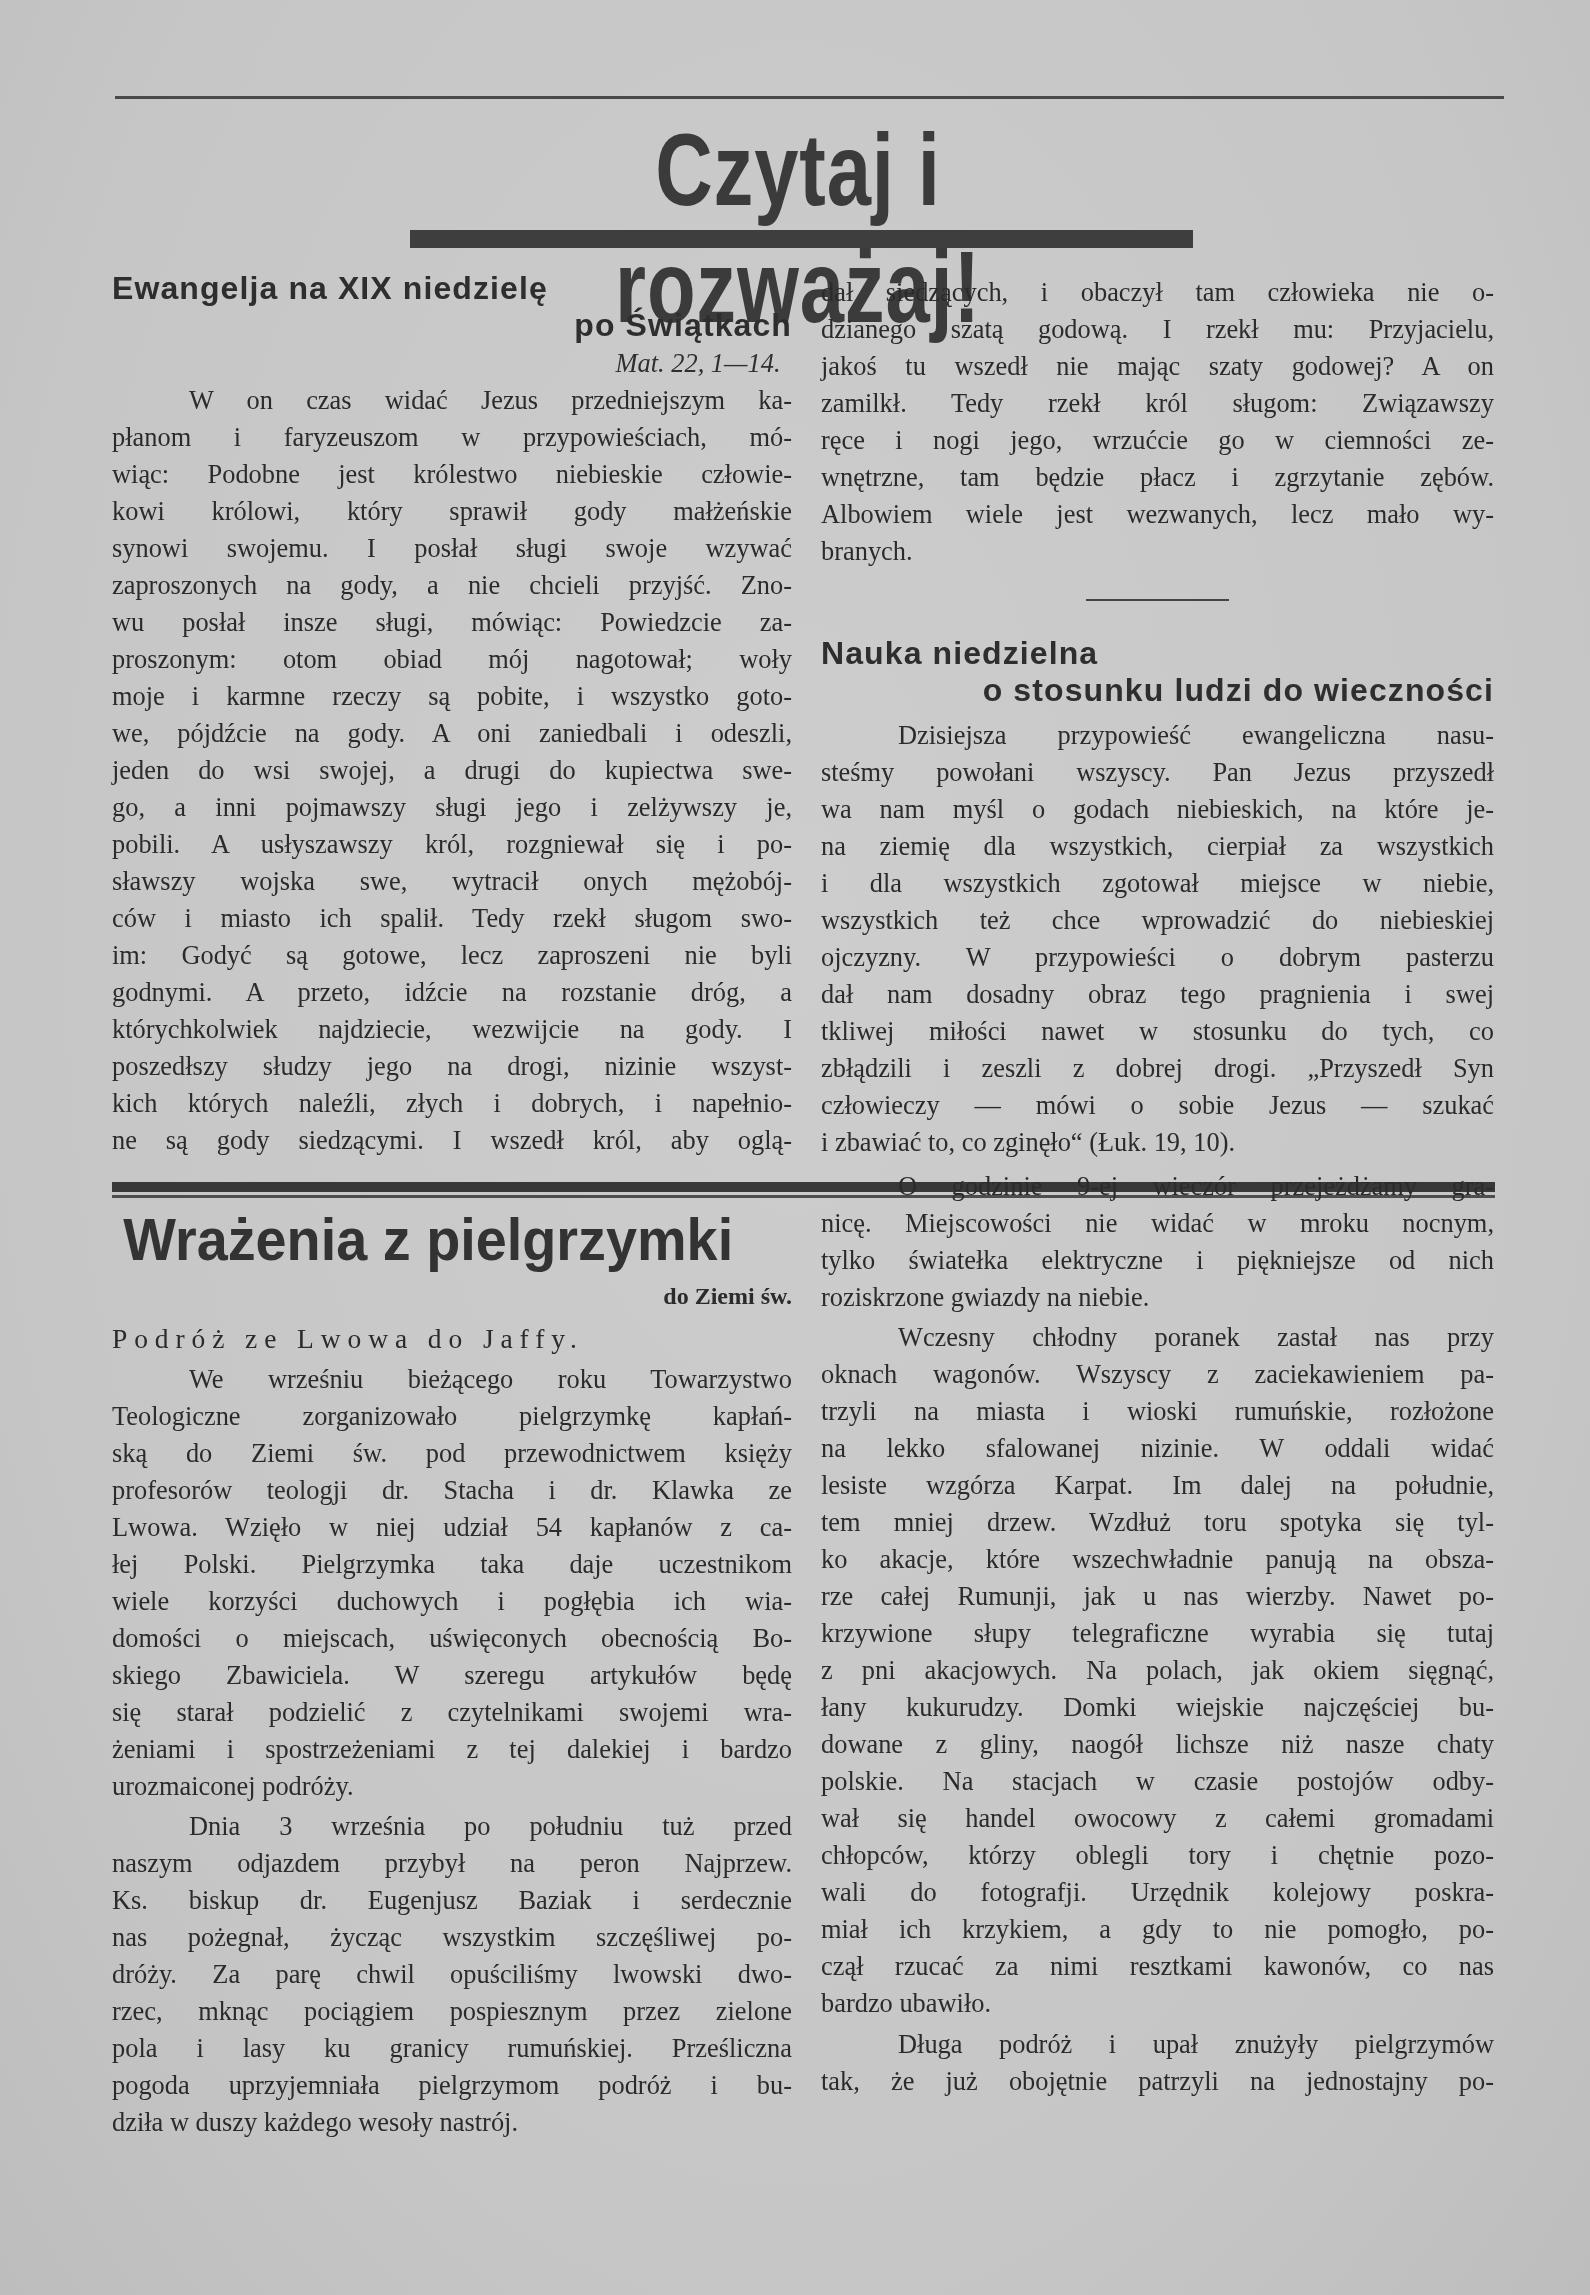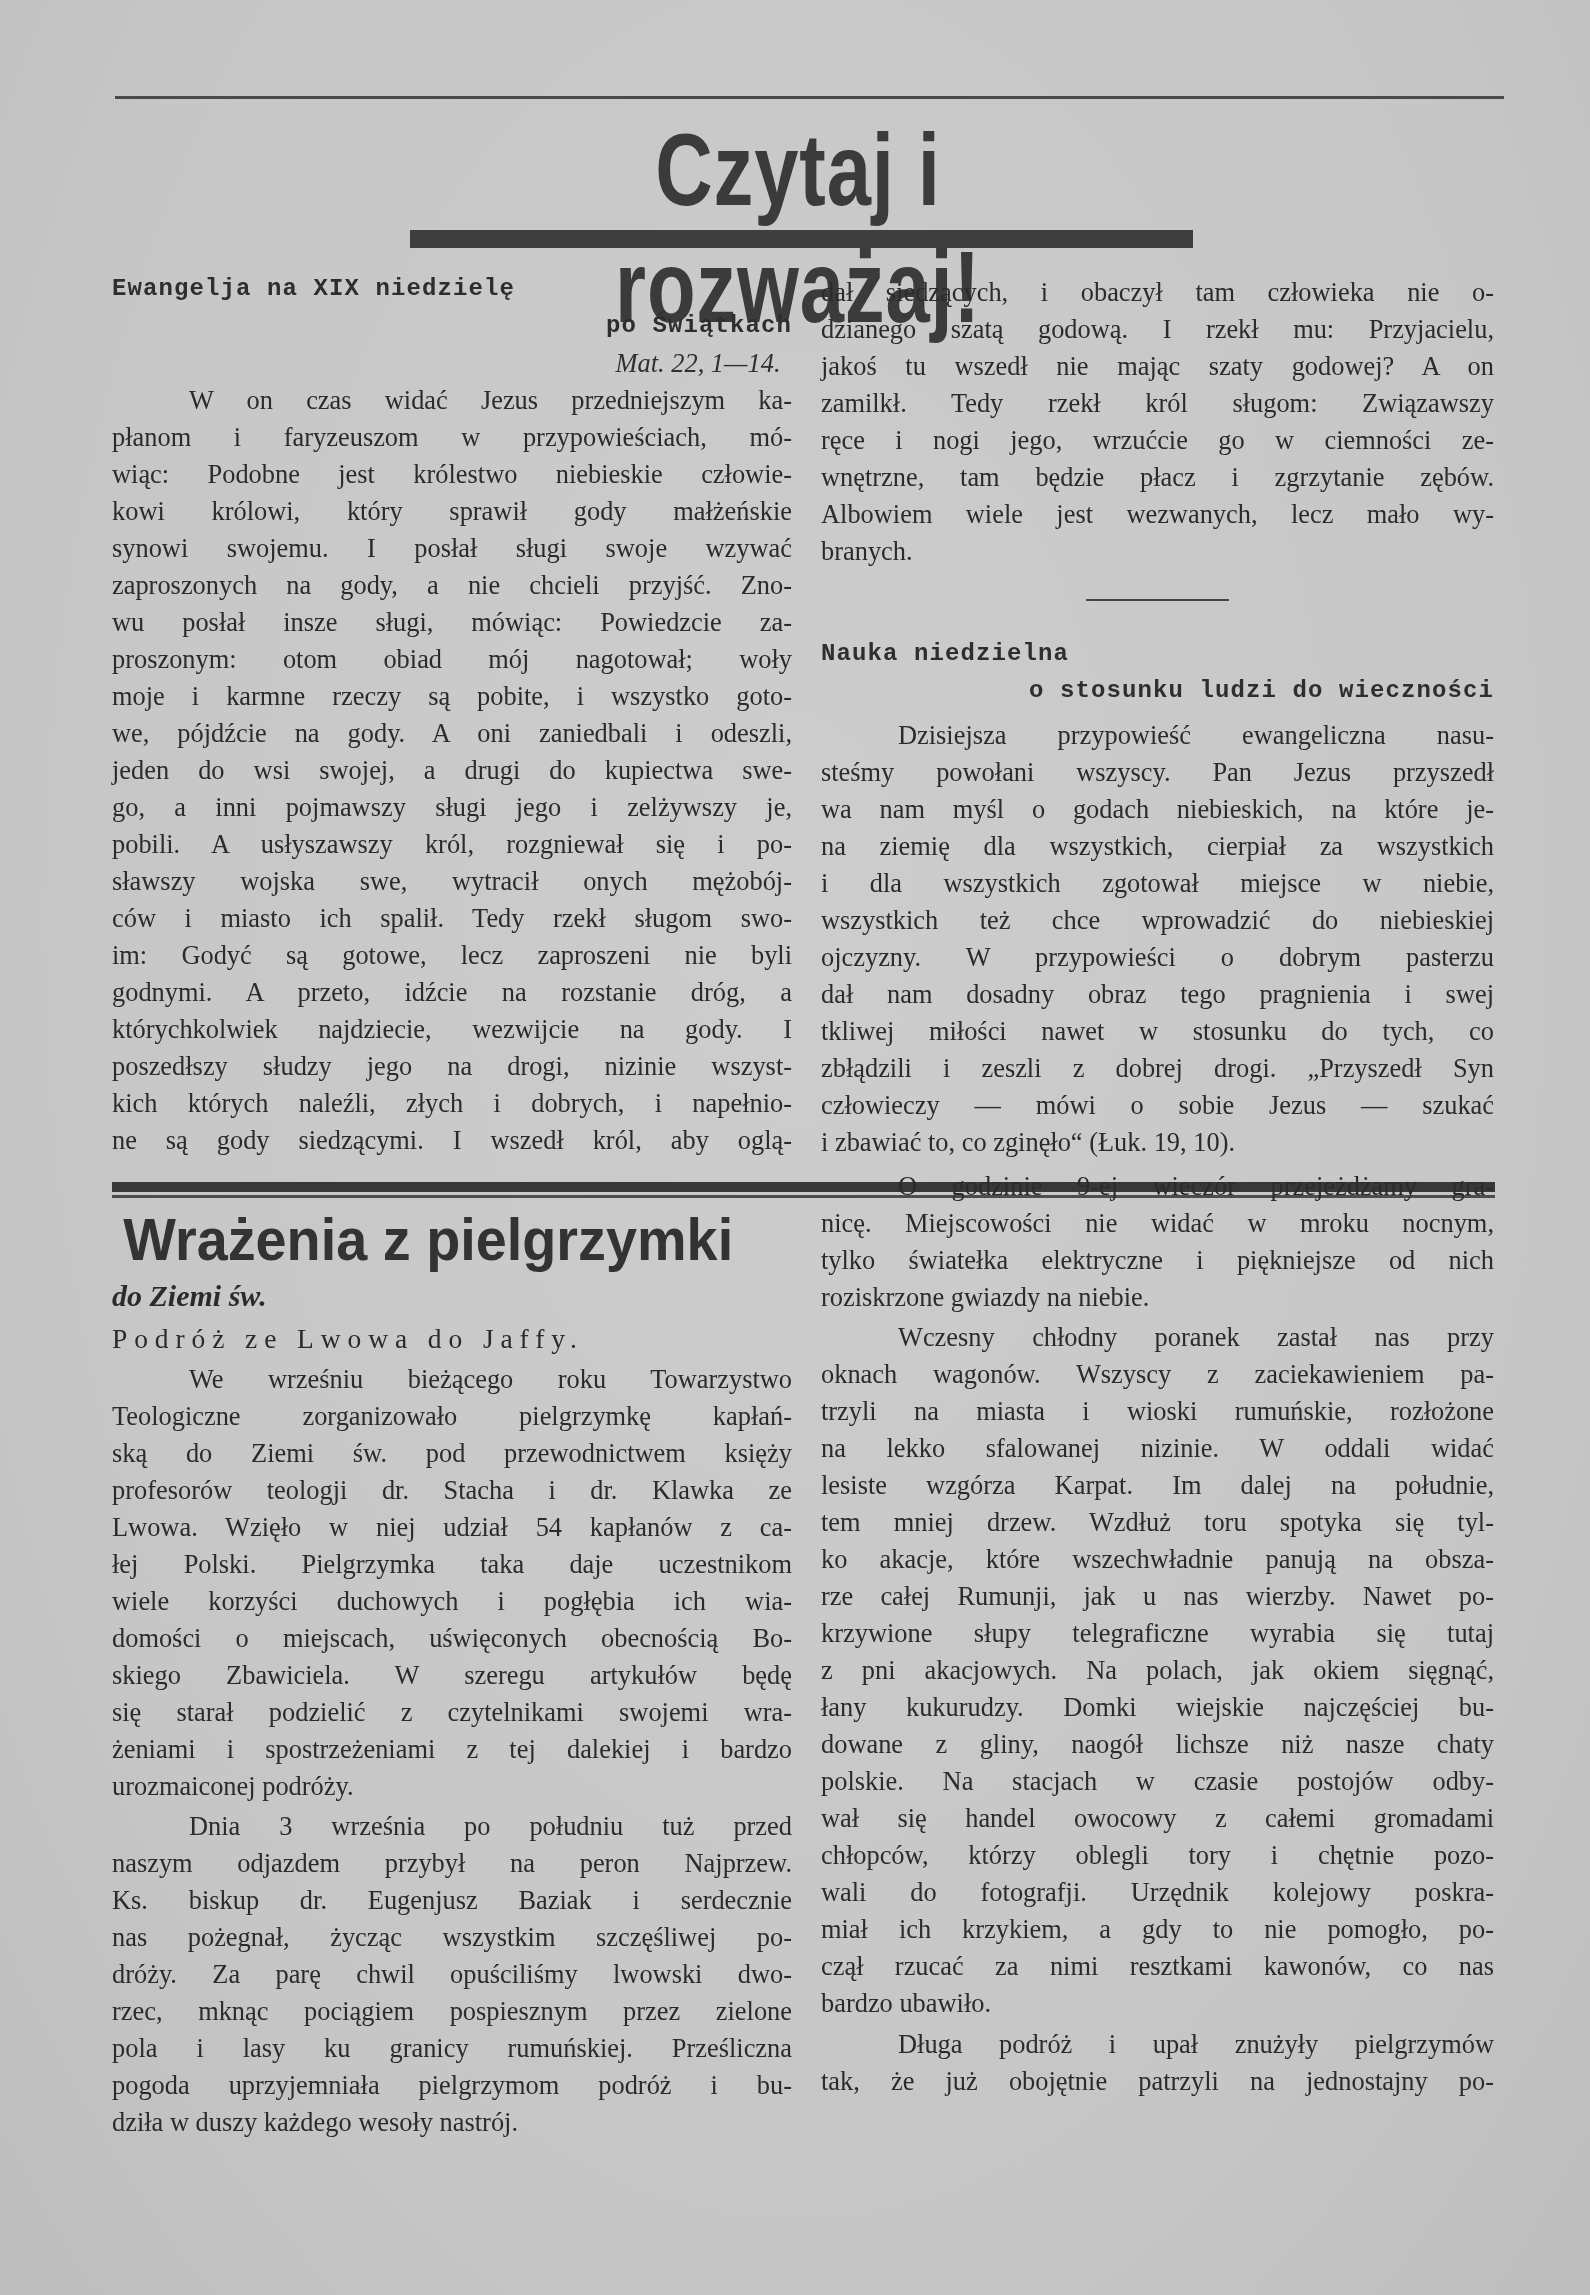--- a/index.html
+++ b/index.html
@@ -29,35 +29,35 @@
   .col { position: absolute; width: 680px; font-size: 26.4px; line-height: 37px; text-align: justify; color: #2b2b2b; }
   .col-left-top { left: 112px; top: 270px; }
   .col-right-top { left: 821px; top: 274px; width: 673px; }
   .col-left-bottom { left: 112px; top: 1208px; }
   .col-right-bottom { left: 821px; top: 1168px; width: 673px; }
 
   .para { margin: 0; text-indent: 0; hyphens: manual; }
   .line { display: block; text-align: justify; text-align-last: justify; white-space: nowrap; }
   .line.last { text-align-last: left; }
 
-  .sec-head { font-family: Liberation Mono, monospace; font-weight: bold; font-size: 24px;
+  .sec-head { font-family: Liberation Sans, sans-serif; font-weight: bold; font-size: 32px;
     color: #2e2e2e; letter-spacing: 1.1px; line-height: 37px; margin: 0; }
   .sec-head.line1 { text-align: left; }
   .sec-head.line2 { text-align: right; }
   .scripture-ref { text-align: right; font-style: italic; font-size: 26.4px; padding-right: 11.5px; margin: 1.1px 0 0 0; line-height: 37px; color: #2f2f2f; }
 
   .short-rule { width: 143px; height: 2.3px; background: #444; margin: 29px auto 34px auto; }
   .right-sec-head { margin-top: 0; }
 
   .full-rule { position: absolute; left: 112px; top: 1182px; width: 1383px; height: 10.3px; background: #383838; }
   .full-rule-thin { position: absolute; left: 112px; top: 1195px; width: 1383px; height: 2.9px; background: #4d4d4d; }
 
   .art-title { font-family: "Liberation Sans", "DejaVu Sans", sans-serif; font-weight: bold; font-size: 60px;
     color: #333; text-align: center; line-height: 63px; margin: 0 0 5.7px 0; transform: scaleX(0.93); transform-origin: left; white-space: nowrap; }
-  .art-subtitle { font-family: "Liberation Serif", serif; font-weight: bold; font-size: 30px; text-align: left; margin: 4.6px 0 5.7px 0; line-height: 38px; font-style: italic; }
+  .art-subtitle { font-family: "Liberation Serif", serif; font-weight: bold; font-size: 24px; text-align: right; margin: 4.6px 0 5.7px 0; line-height: 38px; }
   .art-subsub { text-align: left; font-size: 27.5px; letter-spacing: 6.9px; margin: 0 0 2.3px 0; line-height: 38px; }
 
   .gap { height: 8px; }
 </style>
 </head>
 <body>
 
 <div class="page">
 
   <div class="head-rule"></div>

